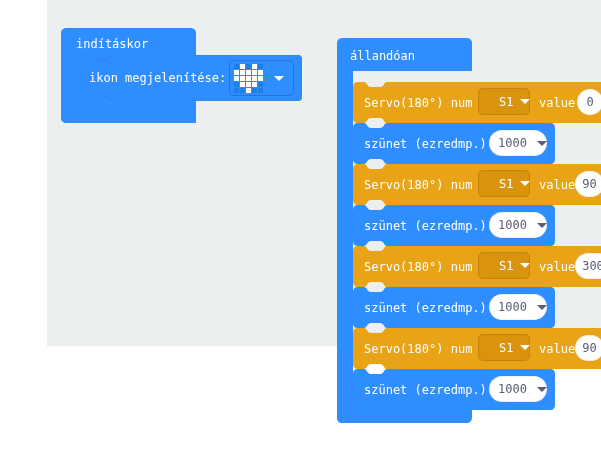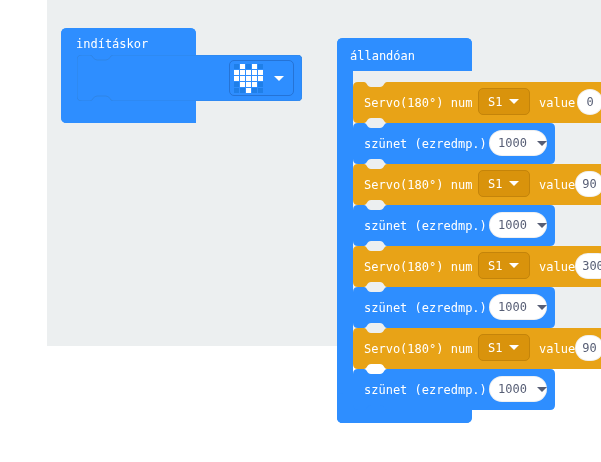--- a/index.html
+++ b/index.html
@@ -75,21 +75,21 @@
   .field-orange {
     position: absolute;
     background: #d9930c;
     border: 1px solid #c4840a;
     border-radius: 5px;
     color: #ffffff;
     font-size: 12px;
     font-family: "DejaVu Sans Mono", monospace;
     display: flex;
     align-items: center;
-    padding-left: 9px;
+    padding-left: 20px;
   }
 
   
   .led-field {
     position: absolute;
     background: #2e8eff;
     border: 1px solid #2573d6;
     border-radius: 5px;
     display: flex;
     align-items: center;
@@ -125,20 +125,21 @@
   </div>
 
   <div class="blk" style="left:30px; top:55px; width:225px; height:46px;">
     <svg width="225" height="46" style="position:absolute;left:0;top:0;">
       <path d="M0,5 Q0,0 5,0 L11,0 L13,0
                C16,0 16,5 20,5 L29,5 C33,5 33,0 36,0
                L220,0 Q225,0 225,5 L225,41 Q225,46 220,46
                L36,46 C33,46 33,41 29,41 L20,41 C16,41 16,46 13,46
                L5,46 Q0,46 0,41 Z" fill="#2e8eff" stroke="#2f85e6" stroke-width="1"></path>
     </svg>
+    <div class="label" style="left:12px; top:16px;">ikon megjelenítése:</div>
 
     <div class="led-field" style="left:152px; top:5px; width:65px; height:36px;">
       <div class="led-grid">
         <span class="led off"></span>
         <span class="led on"></span>
         <span class="led off"></span>
         <span class="led on"></span>
         <span class="led off"></span>
 
         <span class="led on"></span>

